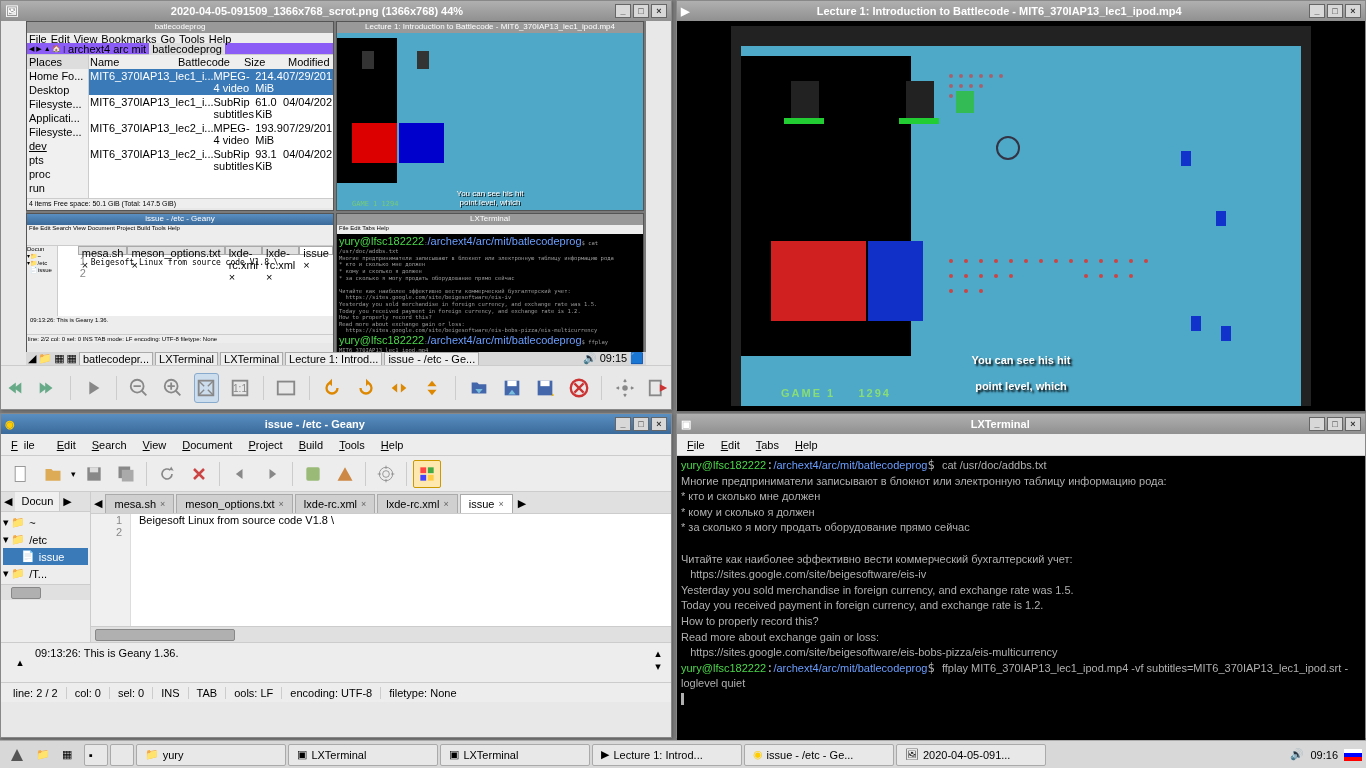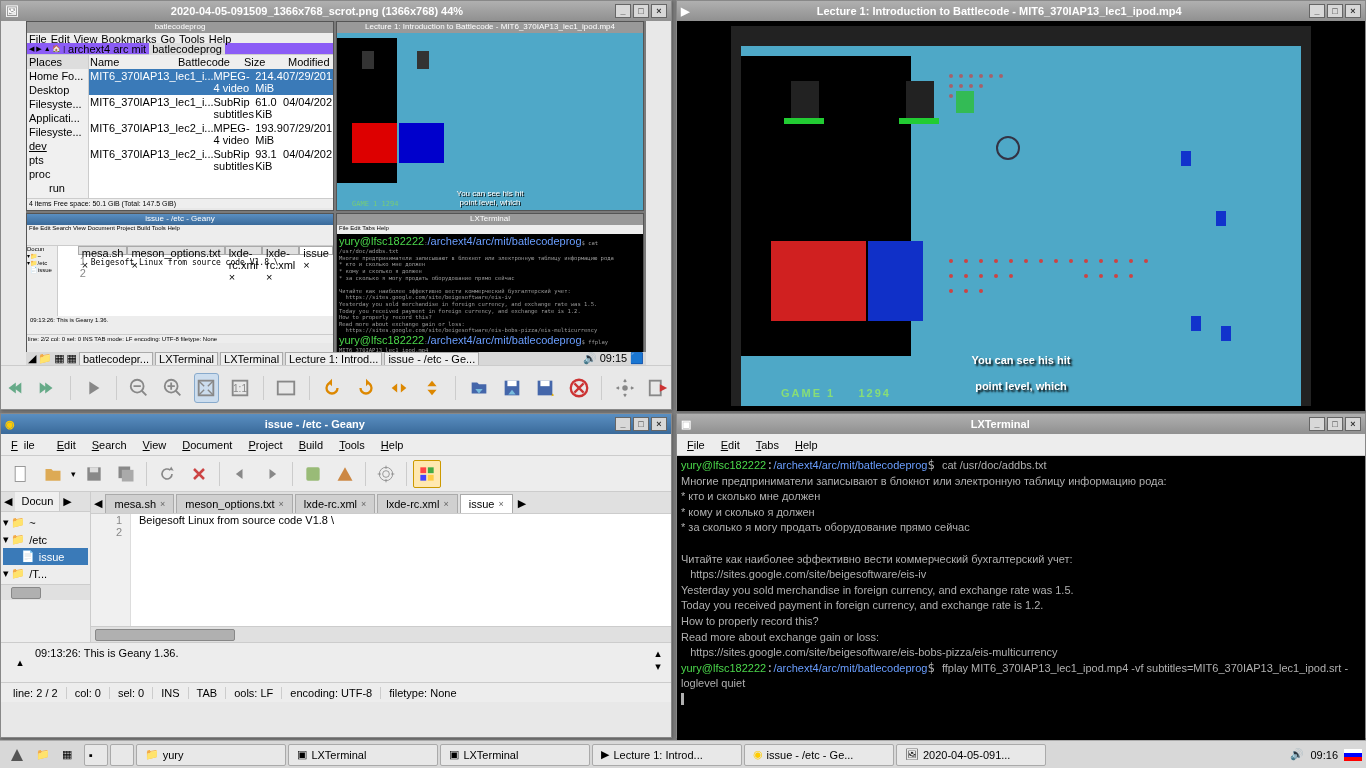--- a/index.html
+++ b/index.html
@@ -112,21 +112,21 @@
         <div style="width:62px; background:#f0f0f0; font-size:7px; border-right:1px solid #ccc;">
           <div style="background:#ddd; padding:1px 2px;">Places</div>
           <div style="padding:1px 2px;">Home Fo...</div>
           <div style="padding:1px 2px;">Desktop</div>
           <div style="padding:1px 2px;">Filesyste...</div>
           <div style="padding:1px 2px;">Applicati...</div>
           <div style="padding:1px 2px;">Filesyste...</div>
           <div style="padding:1px 2px;text-decoration:underline;">dev</div>
           <div style="padding:1px 2px;">pts</div>
           <div style="padding:1px 2px;">proc</div>
-          <div style="padding:1px 2px;margin-left:20px;">run</div>
+          <div style="padding:1px 2px;">run</div>
         </div>
         <div style="flex:1; background:#fff; font-size:7px;">
           <div style="background:#eee; display:flex; padding:1px;">
               <span style="flex:2">Name</span>
               <span style="flex:1.5">Battlecode</span>
               <span style="flex:1">Size</span>
               <span style="flex:1">Modified</span>
             </div>
           <div style="display:flex; padding:1px; background:#3a7ab8; color:#fff;">
               <span style="flex:2">MIT6_370IAP13_lec1_i...</span>

